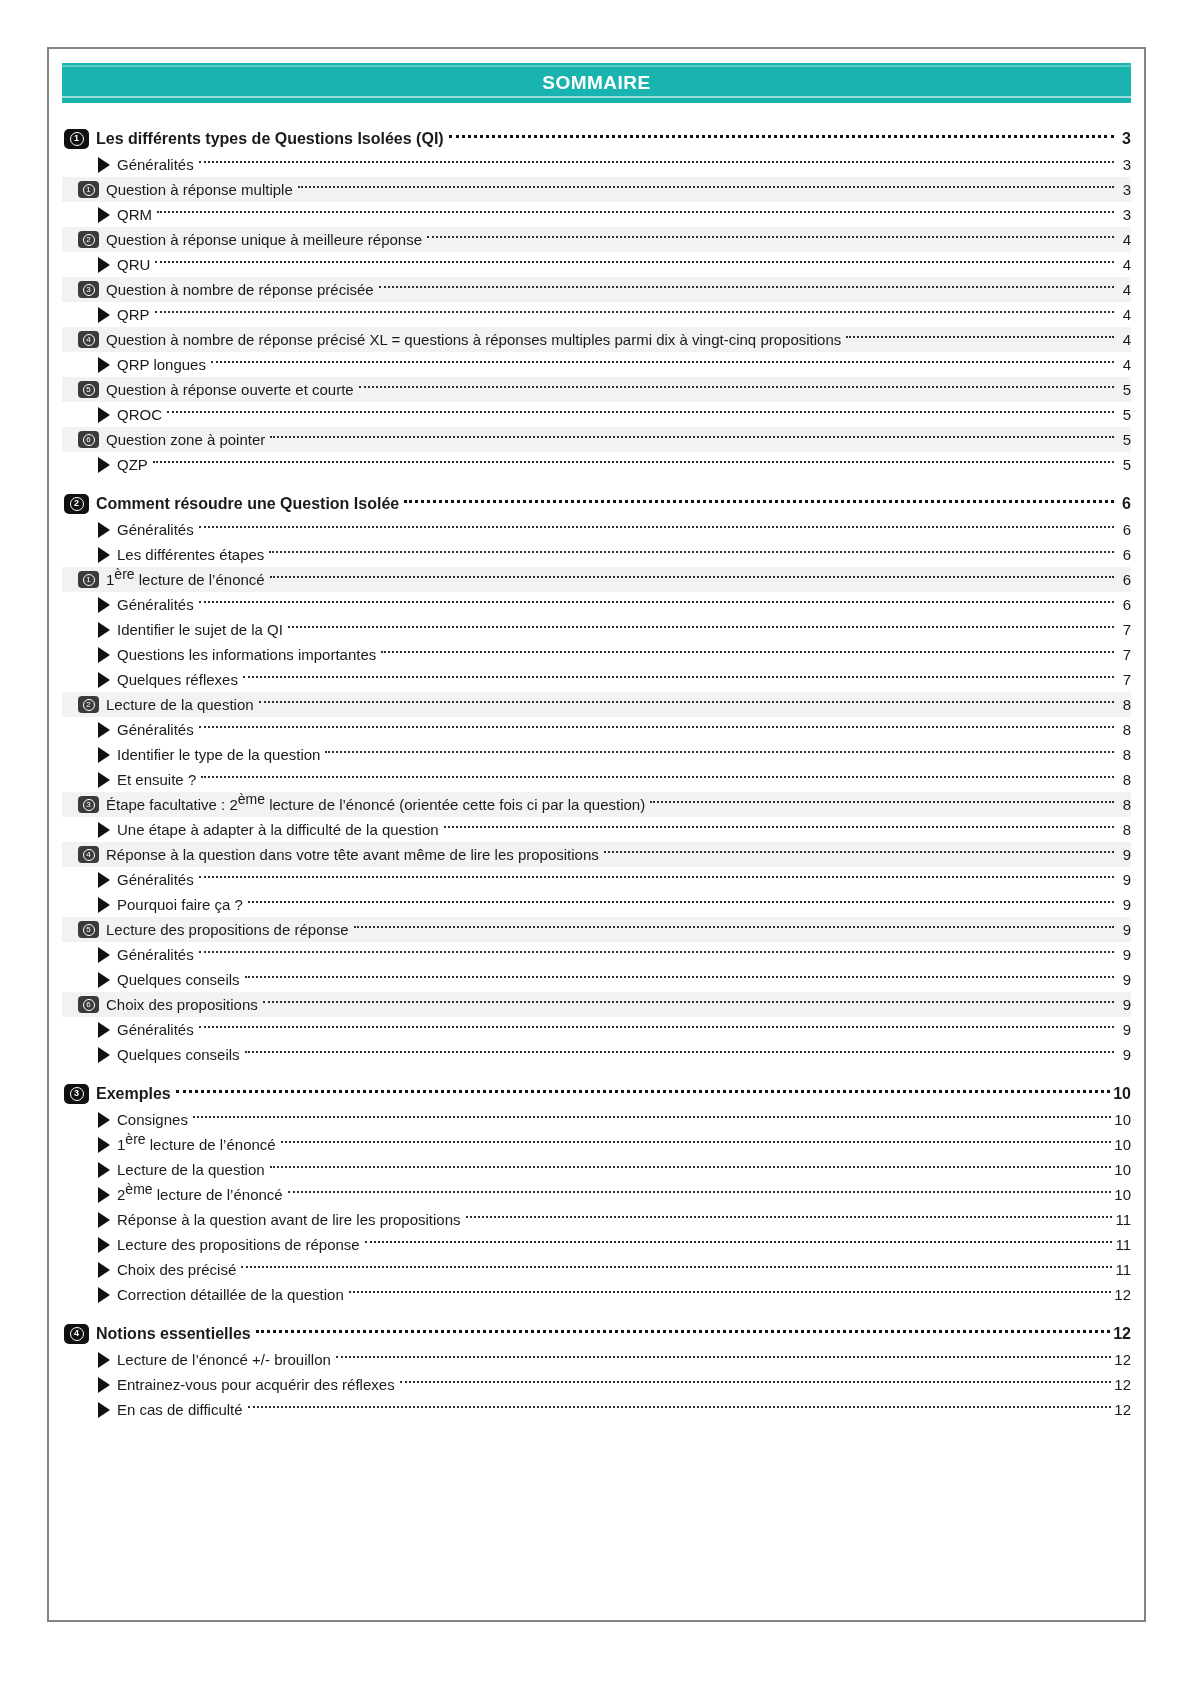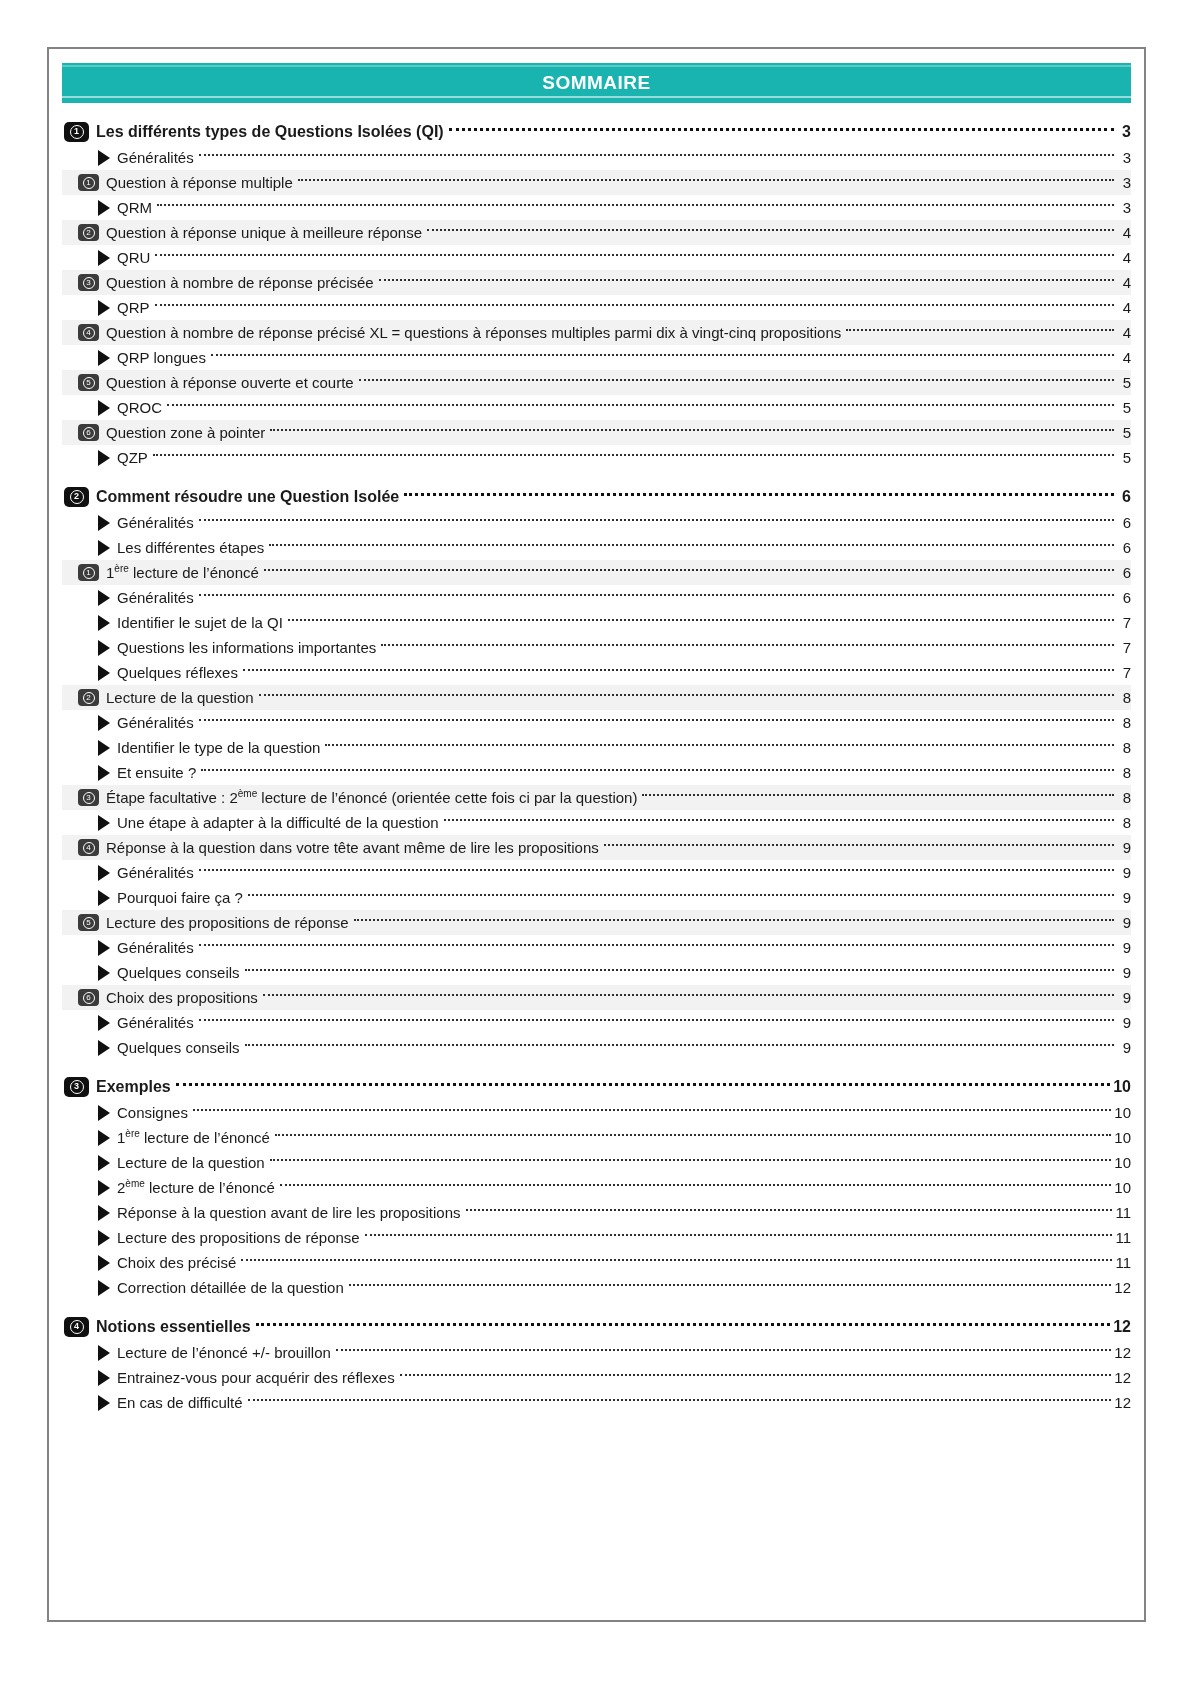--- a/index.html
+++ b/index.html
@@ -15,21 +15,21 @@
     width:1099px; height:1575px;
     border:2px solid #838383;
     background:#ffffff;
     padding:14px 13px 13px 13px;
   }
   .header-bar {
     position:relative;
     height:40px;
     background:#19b4af;
     display:flex; align-items:center; justify-content:center;
-    margin-bottom:15px;
+    margin-bottom:22px;
   }
   .header-bar::before {
     content:""; position:absolute; left:0; right:0; top:2px; height:2px;
     background:rgba(255,255,255,0.30);
   }
   .header-bar::after {
     content:""; position:absolute; left:0; right:0; bottom:5px; height:2px;
     background:rgba(255,255,255,0.55);
   }
   .header-title {
@@ -49,21 +49,21 @@
     font-weight:bold;
     font-size:16px;
     padding-left:2px;
   }
   .row.lvl2 {
     background:#f2f2f2;
     padding-left:16px;
   }
   .row.lvl3 { padding-left:36px;align-items:center; }
   .label { white-space:nowrap; }
-  .label sup { font-size:10px; vertical-align:super; line-height:0; }
+  .label sup { font-size:14px; vertical-align:super; line-height:0; }
   .leader {
     flex:1 1 auto;
     border-bottom:2px dotted #2d2d2d;
     margin:0 3px 5px 5px;
     min-width:12px;
   }
   .row.lvl1 .leader { border-bottom:3px dotted #111; margin-bottom:4px; }
   .pagenum { white-space:nowrap; text-align:right; min-width:14px; }
   
   .sq1 {

